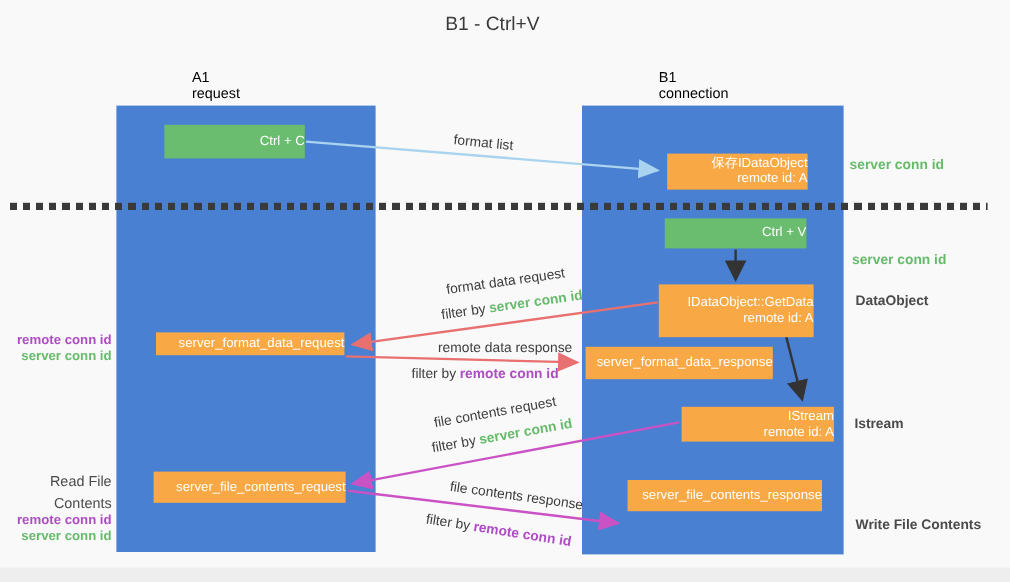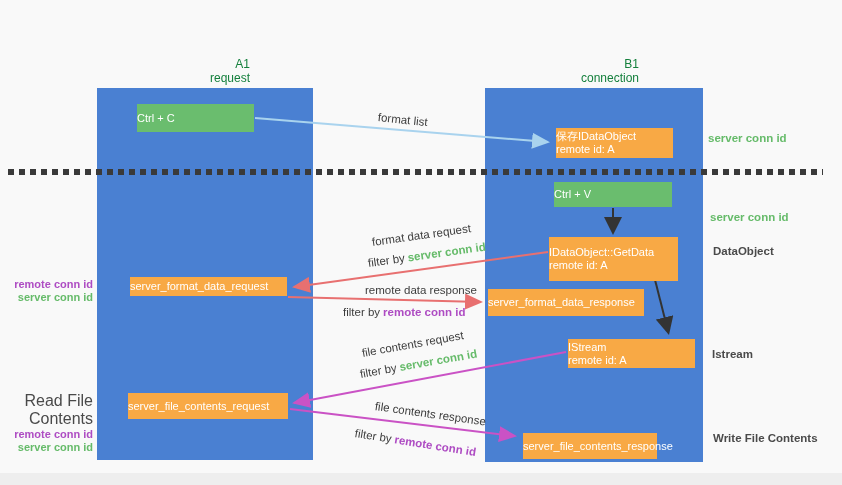--- a/index.html
+++ b/index.html
@@ -24,58 +24,58 @@
     position:relative;
     overflow:hidden;
     color:var(--text-dark);
   }
   .abs{position:absolute;}
   .title{
     left:371px;top:10px;
     font-size:16px;line-height:22px;color:#3b3b3b;
   }
   .lane-header{
-    font-size:12px;line-height:14px;text-align:right;color:#15803d;
+    font-size:12px;line-height:14px;text-align:left;color:#000000;
     width:90px;
   }
   .lane-header.left{left:160px;top:57px;}
   .lane-header.right{left:549px;top:57px;}
   .lane{background:var(--column);}
   .lane.left{left:97px;top:88px;width:216px;height:372px;}
   .lane.right{left:485px;top:88px;width:218px;height:374px;}
   .node{
-    display:flex;flex-direction:column;align-items:flex-start;justify-content:center;
+    display:flex;flex-direction:column;align-items:flex-end;justify-content:center;
     color:#ffffff;font-size:11px;line-height:13px;text-align:center;
   }
   .node.green{background:var(--box-green);}
   .node.orange{background:var(--box-orange);}
   .n-ctrl-c{left:137px;top:104px;width:117px;height:28px;}
   .n-save{left:556px;top:128px;width:117px;height:30px;}
   .n-ctrl-v{left:554px;top:182px;width:118px;height:25px;}
   .n-getdata{left:549px;top:237px;width:129px;height:44px;}
   .n-format-req{left:130px;top:277px;width:157px;height:19px;}
   .n-format-resp{left:488px;top:289px;width:156px;height:27px;}
   .n-istream{left:568px;top:339px;width:127px;height:29px;}
   .n-file-req{left:128px;top:393px;width:160px;height:26px;}
-  .n-file-resp{left:523px;top:433px;width:134px;height:26px;}
+  .n-file-resp{left:523px;top:400px;width:162px;height:26px;}
   .dotted-line{
     left:8px;top:169px;width:815px;height:6px;
     background:repeating-linear-gradient(90deg,#3a3a3a 0 6px,transparent 6px 11px);
   }
   .ann{font-size:11.5px;color:var(--text-gray);white-space:nowrap;font-weight:bold;}
   .ann.green{color:var(--text-green);font-weight:bold;}
   .a-conn-top{left:708px;top:132px;}
   .a-conn-mid{left:710px;top:211px;}
   .a-dataobject{left:713px;top:245px;}
   .a-istream{left:712px;top:348px;}
   .a-write{left:713px;top:432px;}
   .left-block{width:93px;text-align:right;font-size:11px;line-height:13px;}
   .left-block.one{left:0;top:278px;}
   .left-block.two{left:0;top:392px;}
-  .left-block .read{color:var(--text-gray);font-size:16px;line-height:18px;}
+  .left-block .read{color:var(--text-gray);font-size:12px;line-height:18px;}
   .left-block .purple{color:var(--text-purple);font-weight:bold;}
   .left-block .green{color:var(--text-green);font-weight:bold;}
   .mid-lbl{font-size:11.5px;color:var(--text-dark);white-space:nowrap;transform-origin:left center;}
   .m-format-list{left:378px;top:111px;transform:rotate(6deg);}
   .m-fdr{left:372px;top:236px;transform:rotate(-8deg);}
   .m-fdr-filter{left:368px;top:257px;transform:rotate(-8deg);}
   .m-fdresp{left:365px;top:284px;}
   .m-fdresp-filter{left:343px;top:306px;}
   .m-fcr{left:362px;top:347px;transform:rotate(-10deg);}
   .m-fcr-filter{left:360px;top:368px;transform:rotate(-10deg);}
@@ -83,20 +83,21 @@
   .m-fcresp-filter{left:355px;top:427px;transform:rotate(9deg);}
   .mid-lbl .val-green{color:var(--text-green);font-weight:bold;margin-left:3px;}
   .mid-lbl .val-purple{color:var(--text-purple);font-weight:bold;margin-left:3px;}
   .arrows{left:0;top:0;width:842px;height:485px;pointer-events:none;}
   .bottom-strip{left:0;top:473px;width:842px;height:12px;background:#eeeeee;}
 </style>
 </head>
 <body>
 
 <div class="abs title">
+  <div>B1 - Ctrl+V</div>
 </div>
 
 <div class="abs lane-header left">
   <div>A1</div>
   <div>request</div>
 </div>
 <div class="abs lane-header right">
   <div>B1</div>
   <div>connection</div>
 </div>

